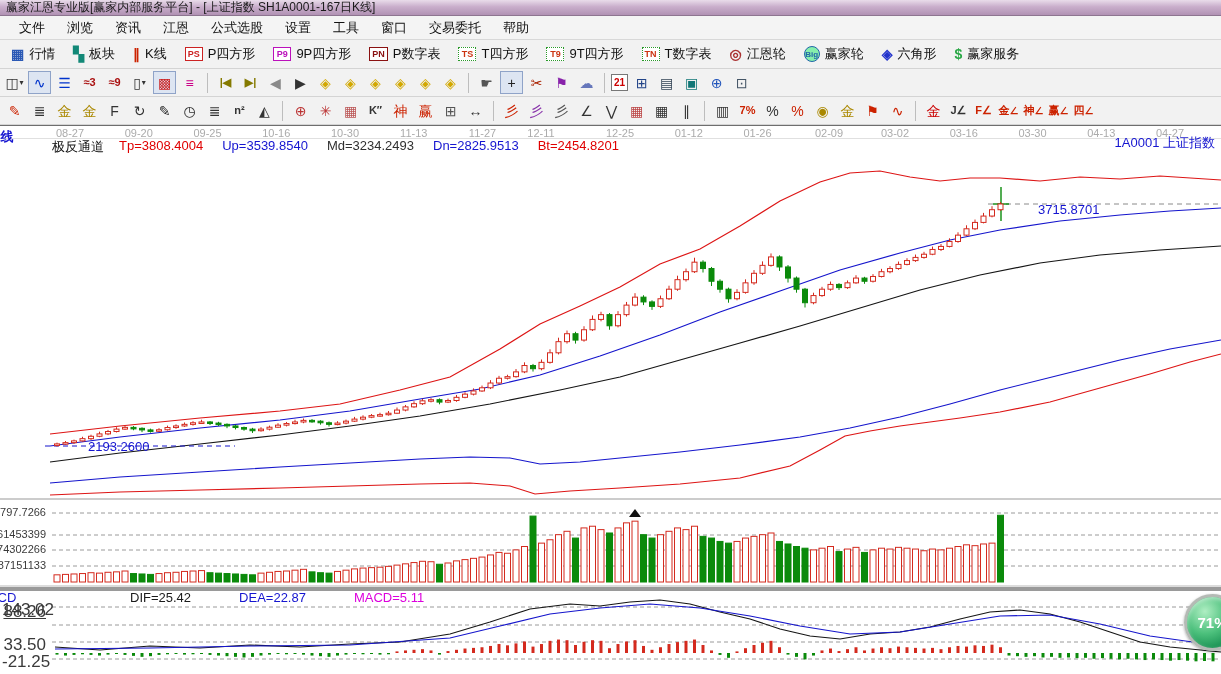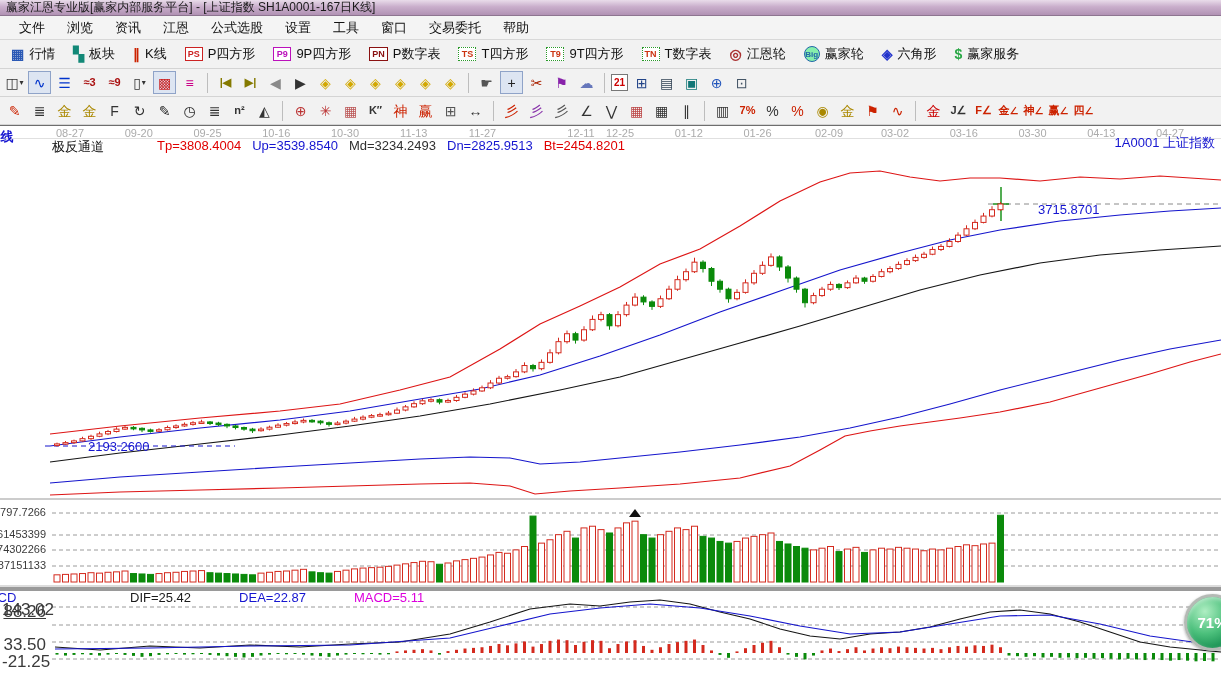--- a/index.html
+++ b/index.html
@@ -705,36 +705,36 @@
     </svg>
 
   <div class="ovl dates" id="date-axis">
       <span style="left: 70px;">08-27</span>
       <span style="left: 138.75px;">09-20</span>
       <span style="left: 207.5px;">09-25</span>
       <span style="left: 276.25px;">10-16</span>
       <span style="left: 345px;">10-30</span>
       <span style="left: 413.75px;">11-13</span>
       <span style="left: 482.5px;">11-27</span>
-      <span style="left: 581px;">12-11</span>
+      <span style="left: 541px;">12-11</span>
       <span style="left: 620px;">12-25</span>
       <span style="left: 688.75px;">01-12</span>
       <span style="left: 757.5px;">01-26</span>
       <span style="left: 829px;">02-09</span>
       <span style="left: 895px;">03-02</span>
       <span style="left: 963.75px;">03-16</span>
       <span style="left: 1032.5px;">03-30</span>
       <span style="left: 1101.25px;">04-13</span>
       <span style="left: 1170px;">04-27</span>
     </div>
   <div class="ovl pane-label">K线</div>
 
   <div class="ovl ind-header">
     <span style="color:#111">极反通道</span>
-    <span id="ind-values" style="display:flex;gap:11px;margin-left:38px;">
+    <span id="ind-values" style="display:flex;gap:19px;">
         <span style="color: rgb(224, 0, 0);">Tp=3808.4004</span>
         <span style="color: rgb(21, 21, 208);">Up=3539.8540</span>
         <span style="color: rgb(48, 48, 48);">Md=3234.2493</span>
         <span style="color: rgb(21, 21, 208);">Dn=2825.9513</span>
         <span style="color: rgb(224, 0, 0);">Bt=2454.8201</span>
       </span>
   </div>
 
   <div class="ovl symbol-label">1A0001  上证指数</div>
   <div class="ovl price-last">3715.8701</div>

